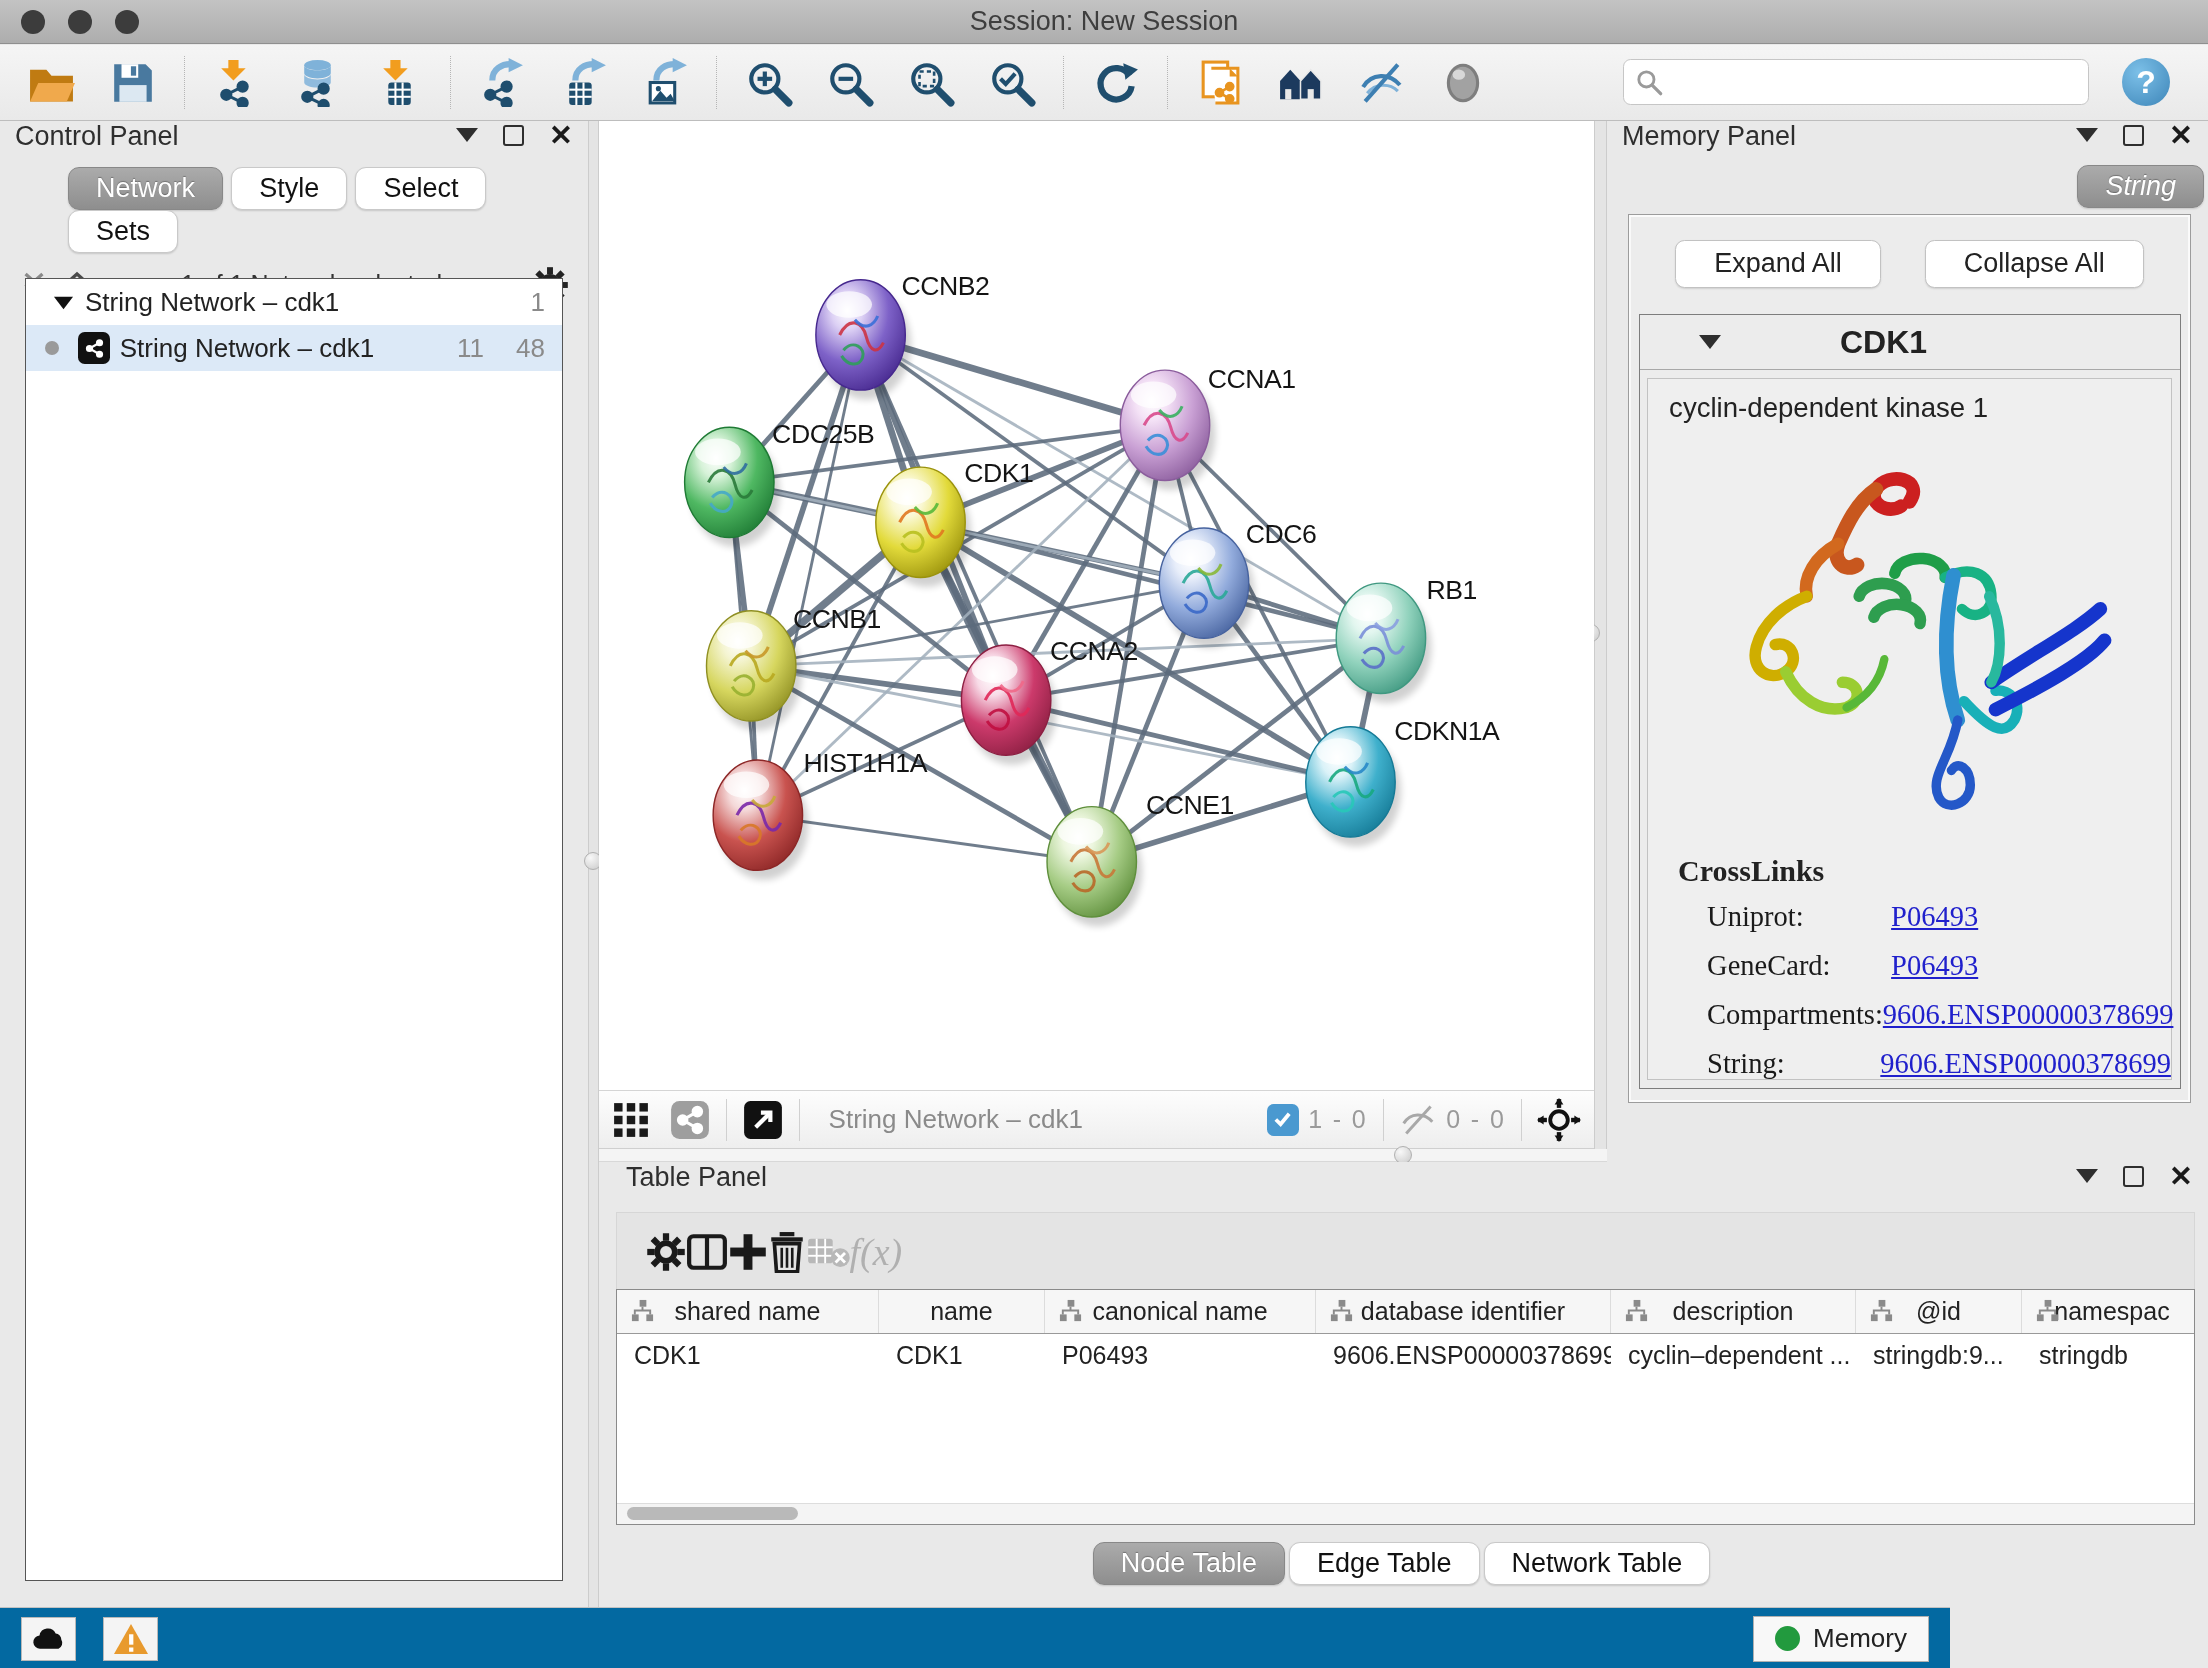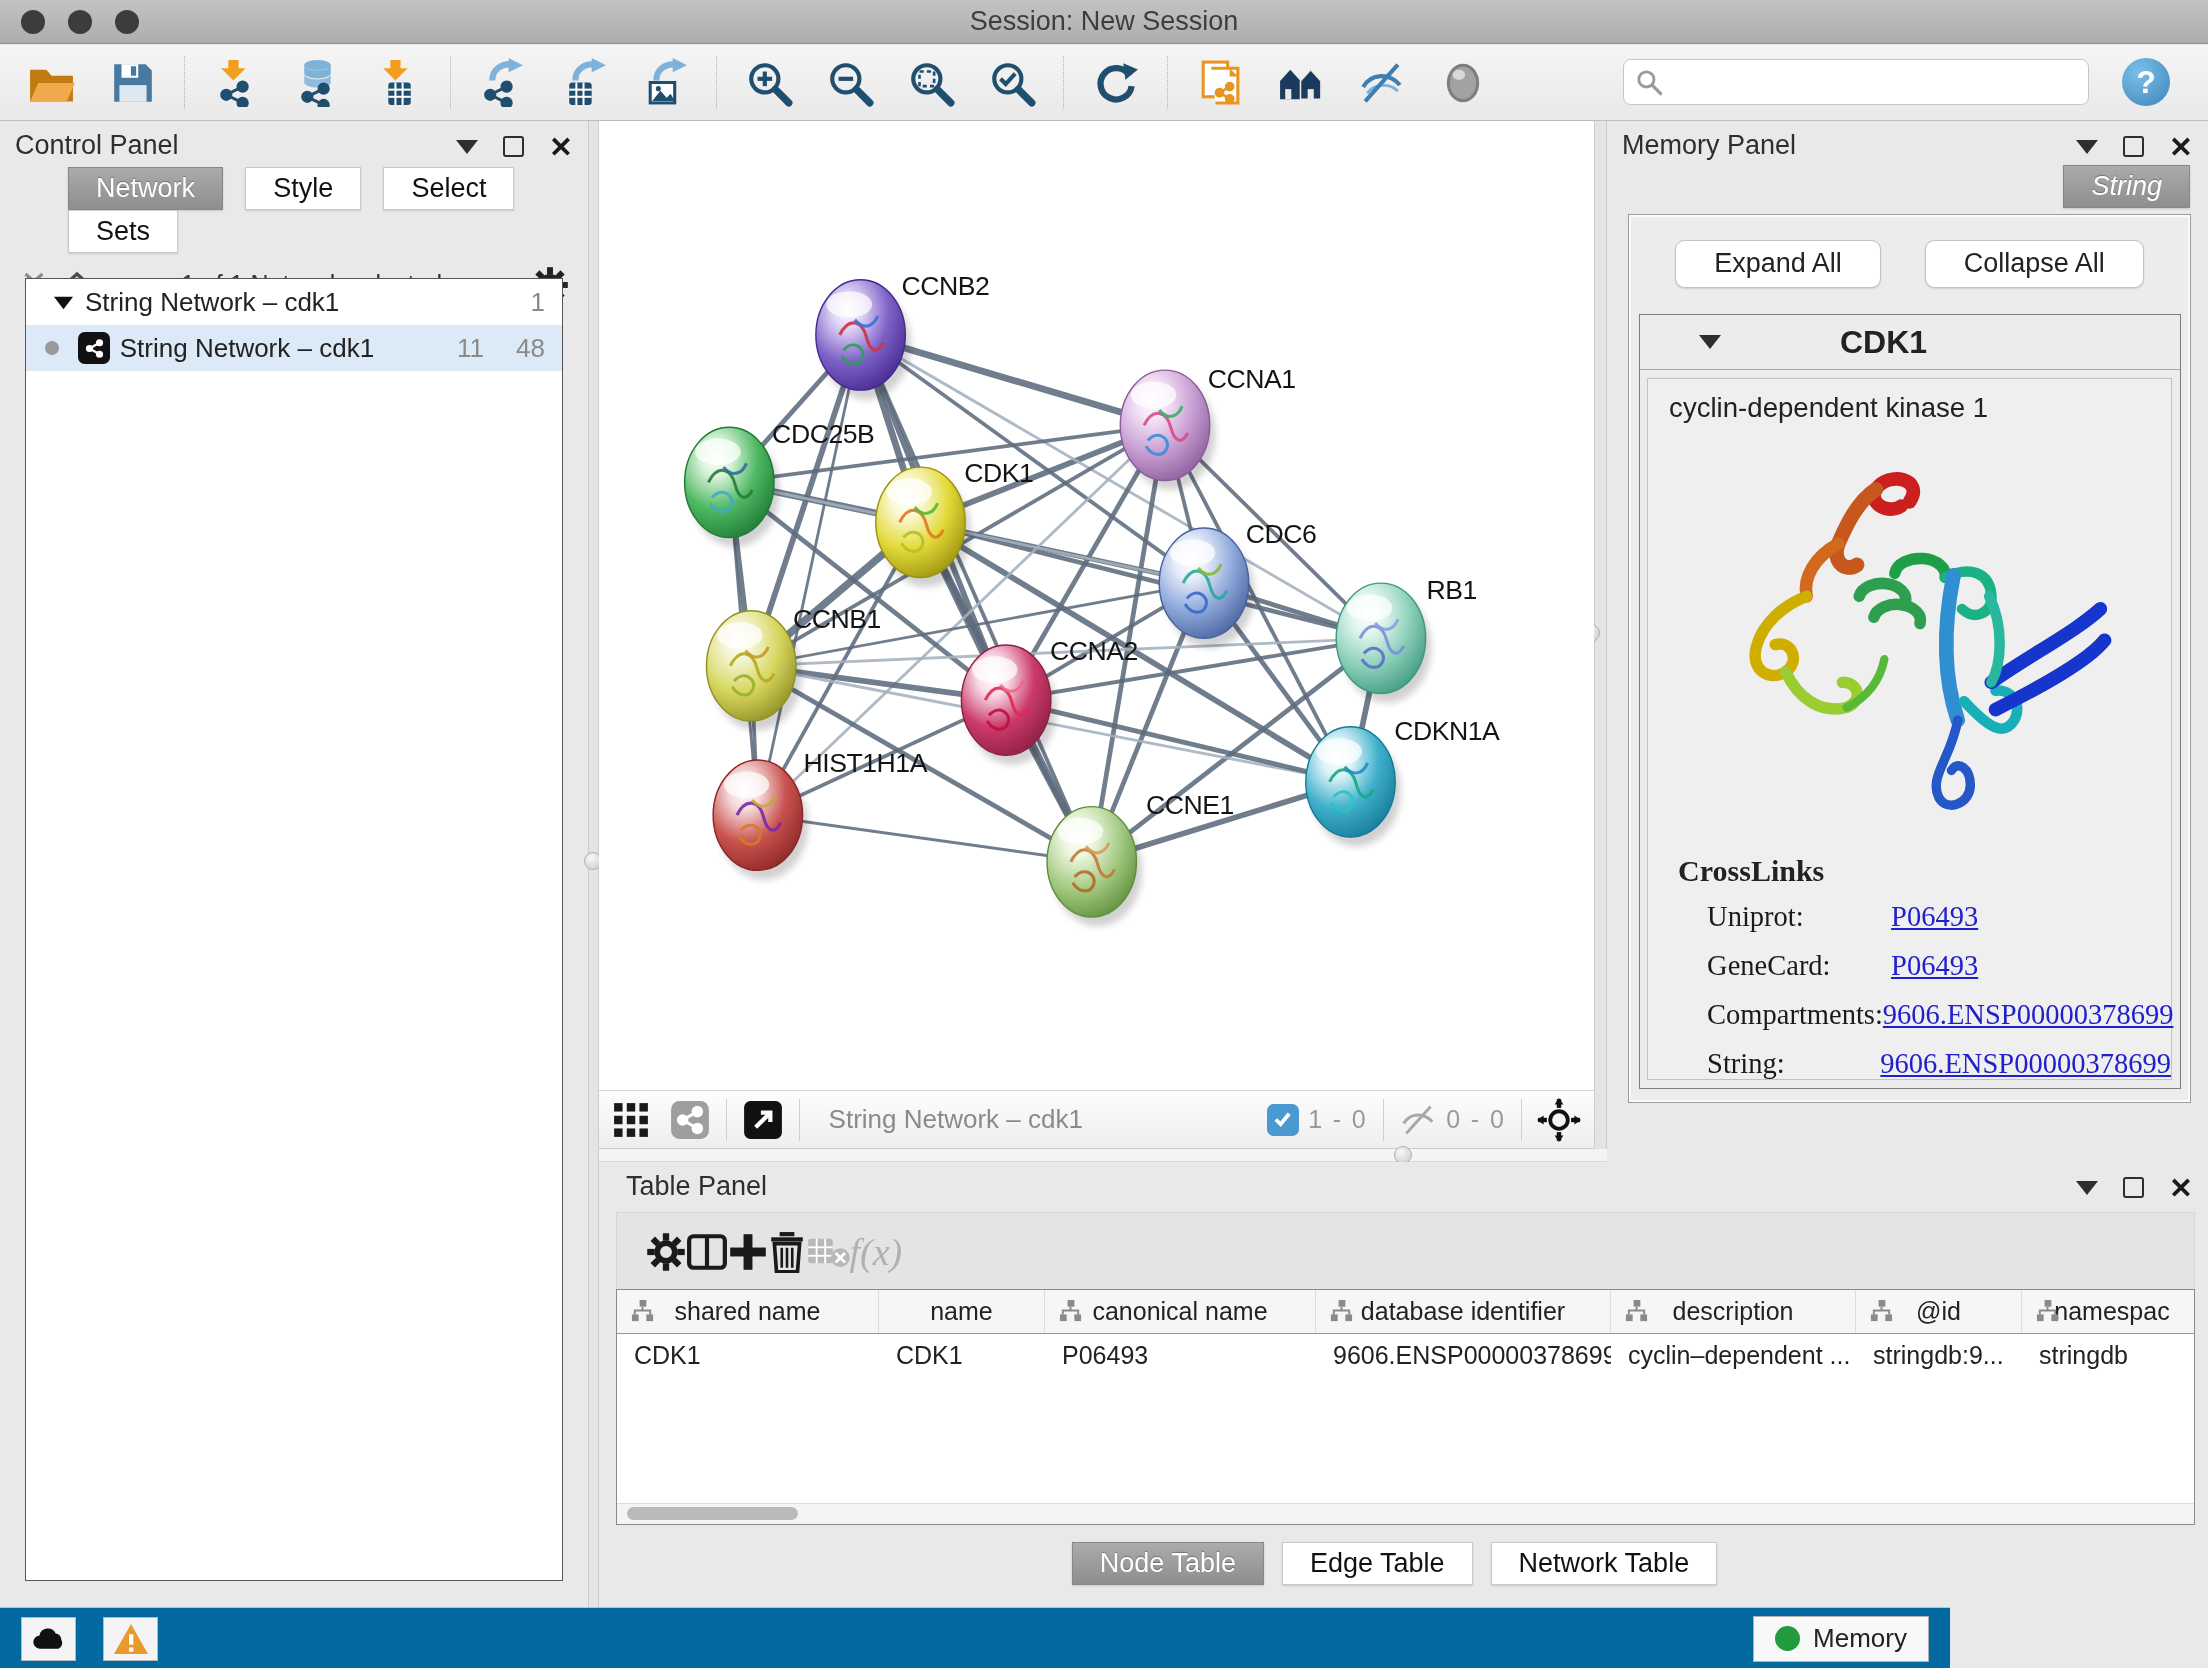--- a/index.html
+++ b/index.html
@@ -22,31 +22,31 @@
   .tsep { width:0; height:53px; border-left:1.9px dotted #b5b5b5; }
   .tbtn { width:49px; height:49px; display:flex; align-items:center; justify-content:center; }
   #searchbox { position:absolute; right:119px; top:14.3px; width:466px; height:46px; background:#fff;
     border:1.9px solid #c6c6c6; border-radius:7.6px; display:flex; align-items:center; padding-left:11.4px; }
   #searchbox input { border:none; outline:none; font-size:25px; width:399px; background:transparent; }
   #helpbtn { position:absolute; right:38px; top:13.3px; width:48px; height:48px; border-radius:50%;
     background:radial-gradient(circle at 35% 30%, #7cc0e8, #3d85b8); color:#fff; font-size:32px; font-weight:bold;
     display:flex; align-items:center; justify-content:center; }
 
   
-  .panel-head { height:40px; display:flex; align-items:flex-end; padding:0 15px; }
+  .panel-head { height:40px; display:flex; align-items:flex-start; padding:0 15px; }
   .panel-title { font-size:27px; color:#2e2e2e; }
   .panel-ctrls { margin-left:auto; display:flex; align-items:center; gap:25px; }
   .tri { width:0; height:0; border-left:11.4px solid transparent; border-right:11.4px solid transparent;
     border-top:14.3px solid #2e2e2e; }
   .sqr { width:21px; height:21px; border:2.9px solid #2e2e2e; border-radius:2.9px; }
   .xmark { font-size:28.5px; font-weight:bold; color:#1a1a1a; line-height:1; }
 
   .tab { display:inline-flex; align-items:center; justify-content:center; height:43px; padding:8px 27px;
-    background:#fff; border:1px solid #c9c9c9; border-radius:0; font-size:27px; color:#111;
-    margin-right:18px; box-shadow:0 1px 1.9px rgba(0,0,0,.15); }
+    background:#fff; border:1px solid #c9c9c9; border-radius:11px; font-size:27px; color:#111;
+    margin-right:4px; box-shadow:0 1px 1.9px rgba(0,0,0,.15); }
   .tab.selected { background:linear-gradient(#ababab,#8e8e8e); color:#fff; border-color:#888;
     text-shadow:0 -1px 1px rgba(0,0,0,.3); }
 
   
   #control-panel { position:absolute; left:0; top:121px; width:588px; height:1487px; background:#e9e9e9; }
   #cp-tabs { padding:5.7px 0 0 68px; }
   #cp-selbar { height:49px; margin-top:7.6px; display:flex; align-items:center; padding:0 19px; }
   #cp-selbar .status { flex:1; text-align:center; font-size:25px; color:#333; }
   #cp-tree { position:absolute; left:25px; right:25px; top:157px; bottom:27px; background:#fff;
     border:1.9px solid #555; overflow:hidden; }

